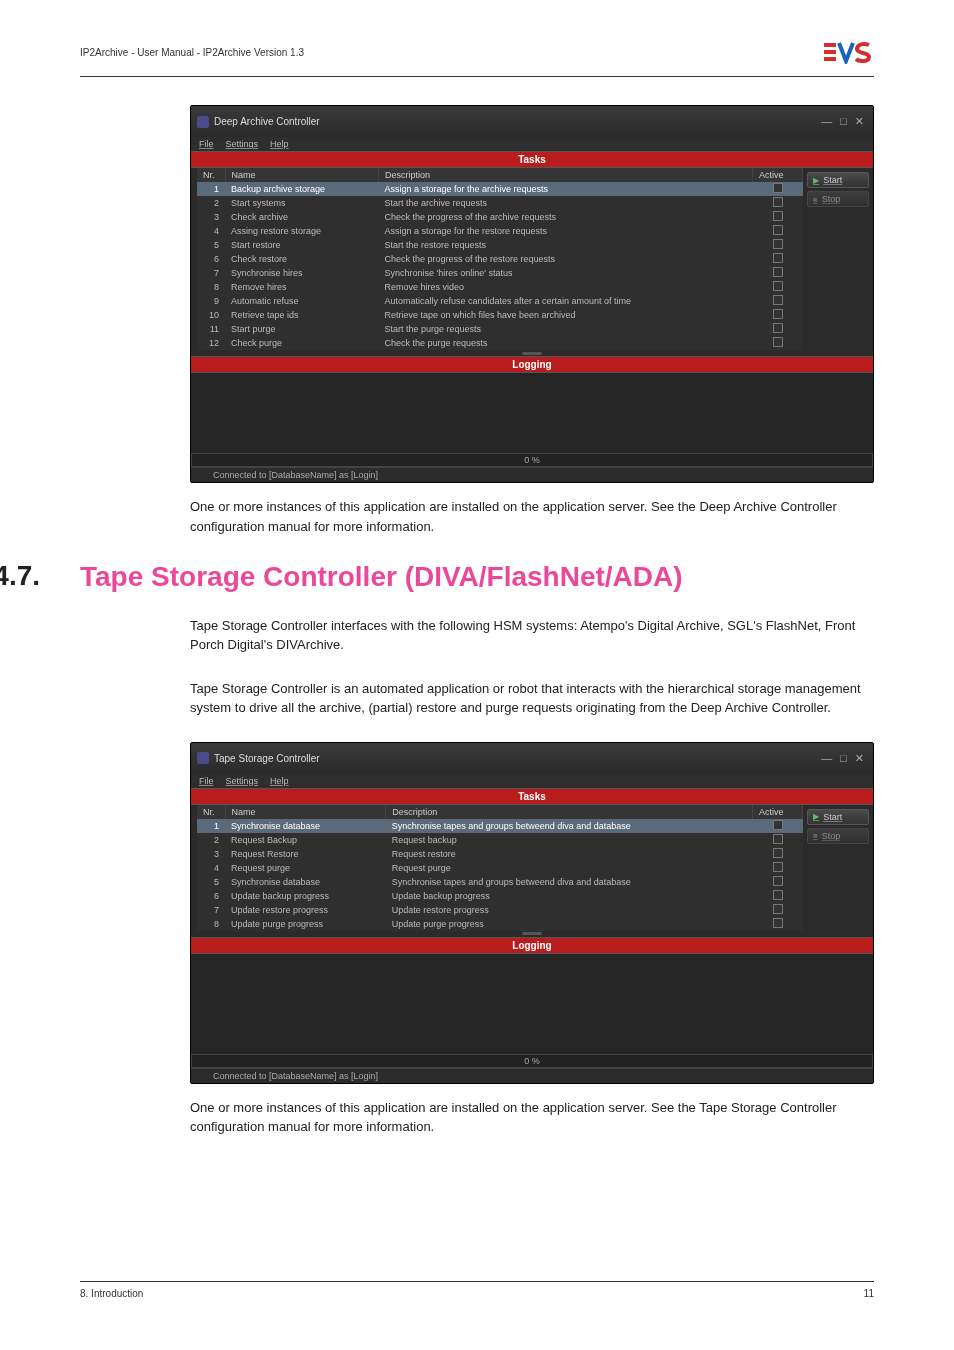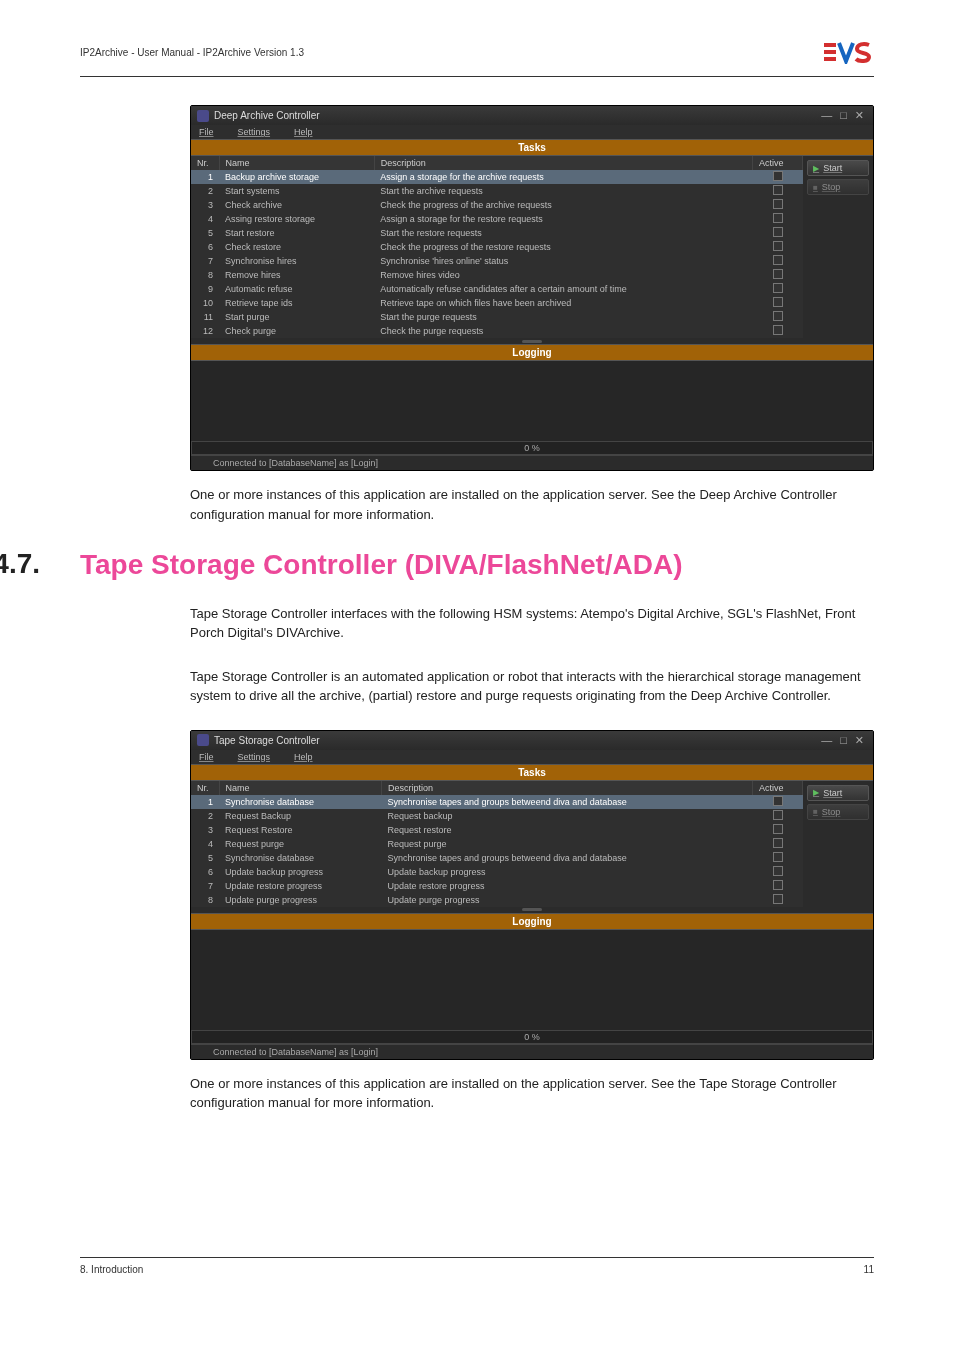--- a/index.html
+++ b/index.html
@@ -8,29 +8,29 @@
   .page { padding: 40px 80px 20px 80px; }
   .header-row { display: flex; justify-content: space-between; align-items: center; margin-bottom: 12px; }
   .header-text { font-size: 10px; color: #333; }
   .logo { display: flex; align-items: center; gap: 3px; }
   .logo svg { width: 50px; height: 24px; }
   .header-line { border: none; border-top: 1px solid #333; margin-bottom: 28px; }
   
   .content { margin-left: 110px; }
   
   .app-window { background: #2b2b2b; border: 1px solid #000; border-radius: 2px; margin-bottom: 14px; font-size: 9px; color: #ccc; }
-  .app-titlebar { background: linear-gradient(#3a3a3a, #2a2a2a); display: flex; justify-content: space-between; align-items: center; padding: 3px 6px; }
+  .app-titlebar { background: linear-gradient(#3a3a3a, #2a2a2a); display: flex; justify-content: space-between; align-items: center; padding: 9px 6px; }
   .app-title { display: flex; align-items: center; gap: 5px; color: #ddd; font-size: 10px; }
   .app-title-icon { width: 12px; height: 12px; background: #4a4a8a; border-radius: 2px; }
   .app-winbtns { display: flex; gap: 2px; color: #aaa; font-size: 11px; }
   .app-winbtns span { padding: 0 3px; }
-  .app-menubar { display: flex; gap: 24px; padding: 2px 8px; background: #2e2e2e; color: #bbb; font-size: 9px; }
+  .app-menubar { display: flex; gap: 12px; padding: 2px 8px; background: #2e2e2e; color: #bbb; font-size: 9px; }
   .app-menubar span { text-decoration: underline; text-decoration-color: #888; }
-  .section-header { background: #a16207; color: #fff; text-align: center; font-size: 10px; font-weight: bold; padding: 2px 0; border-top: 1px solid #555; border-bottom: 1px solid #555; }
-  .tasks-body { display: flex; }
+  .section-header { background: #b91c1c; color: #fff; text-align: center; font-size: 10px; font-weight: bold; padding: 2px 0; border-top: 1px solid #555; border-bottom: 1px solid #555; }
+  .tasks-body { display: flex; padding-left: 6px; }
   .tasks-table { flex: 1; }
   .tasks-table table { width: 100%; border-collapse: collapse; }
   .tasks-table th { background: #353535; color: #ccc; font-weight: normal; text-align: left; padding: 2px 6px; border-right: 1px solid #444; font-size: 9px; }
   .tasks-table td { background: #2f2f2f; color: #bbb; padding: 1px 6px; font-size: 9px; }
   .tasks-table tr.sel td { background: #5a6a7a; color: #fff; }
   .col-nr { width: 28px; text-align: right; padding-right: 6px; }
   .col-active { width: 50px; text-align: center; }
   .col-active .chk { display: inline-block; width: 10px; height: 10px; border: 1px solid #777; background: #333; }
   .task-side { width: 70px; padding: 4px; display: flex; flex-direction: column; gap: 3px; }
   .task-btn { display: flex; align-items: center; gap: 4px; background: linear-gradient(#4a4a4a,#333); border: 1px solid #555; padding: 2px 5px; font-size: 9px; color: #ccc; text-decoration: underline; text-decoration-color: #777; border-radius: 2px; }

